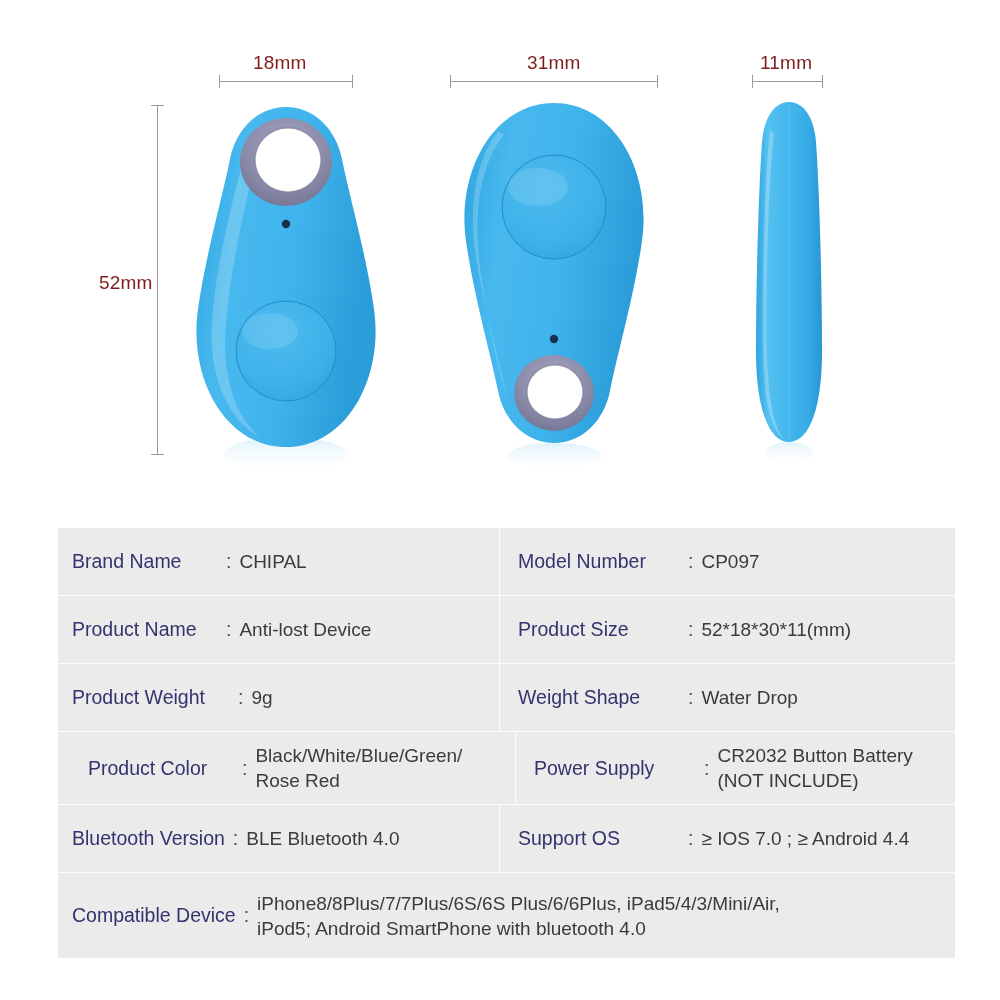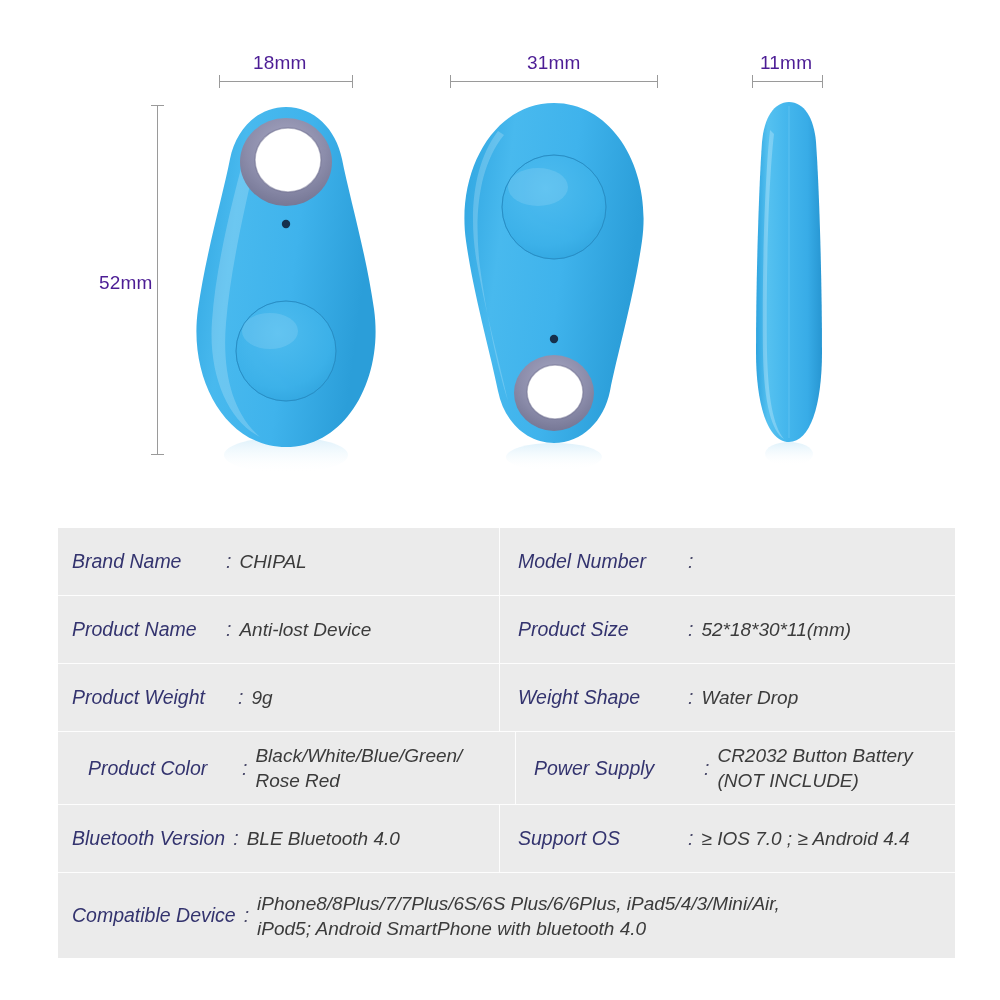--- a/index.html
+++ b/index.html
@@ -23,21 +23,21 @@
     left: 0; top: 0;
     width: 1000px;
     height: 510px;
     background: #ffffff;
   }
 
   
   .dim-label {
     position: absolute;
     font-size: 19px;
-    color: #4c1d95;
+    color: #7f1d1d;
     letter-spacing: 0.2px;
     white-space: nowrap;
   }
   .dim-line-h {
     position: absolute;
     height: 1px;
     background: #9a9a9a;
   }
   .dim-line-h::before,
   .dim-line-h::after {
@@ -83,21 +83,20 @@
     height: 430px;
     background: #ebebeb;
     box-sizing: border-box;
   }
   .spec-row {
     display: flex;
     width: 100%;
     border-bottom: 1px solid #fdfdfd;
     box-sizing: border-box;
     position: relative;
-    font-style: italic;
   }
   .spec-row.tall { }
   .spec-row:last-child { border-bottom: none; }
 
   .spec-cell {
     display: flex;
     align-items: center;
     box-sizing: border-box;
     padding: 0 0 0 14px;
     min-width: 0;
@@ -295,20 +294,21 @@
 
   <div class="spec-row" style="height:68px;">
     <div class="spec-cell left-col lw-a">
       <span class="spec-label">Brand Name</span>
       <span class="spec-colon">:</span>
       <span class="spec-value">CHIPAL</span>
     </div>
     <div class="spec-cell right-col rw-a">
       <span class="spec-label">Model Number</span>
       <span class="spec-colon">:</span>
+      <span class="spec-value">CP097</span>
     </div>
   </div>
 
   <div class="spec-row" style="height:68px;">
     <div class="spec-cell left-col lw-b">
       <span class="spec-label">Product Name</span>
       <span class="spec-colon">:</span>
       <span class="spec-value">Anti-lost Device</span>
     </div>
     <div class="spec-cell right-col rw-a">

